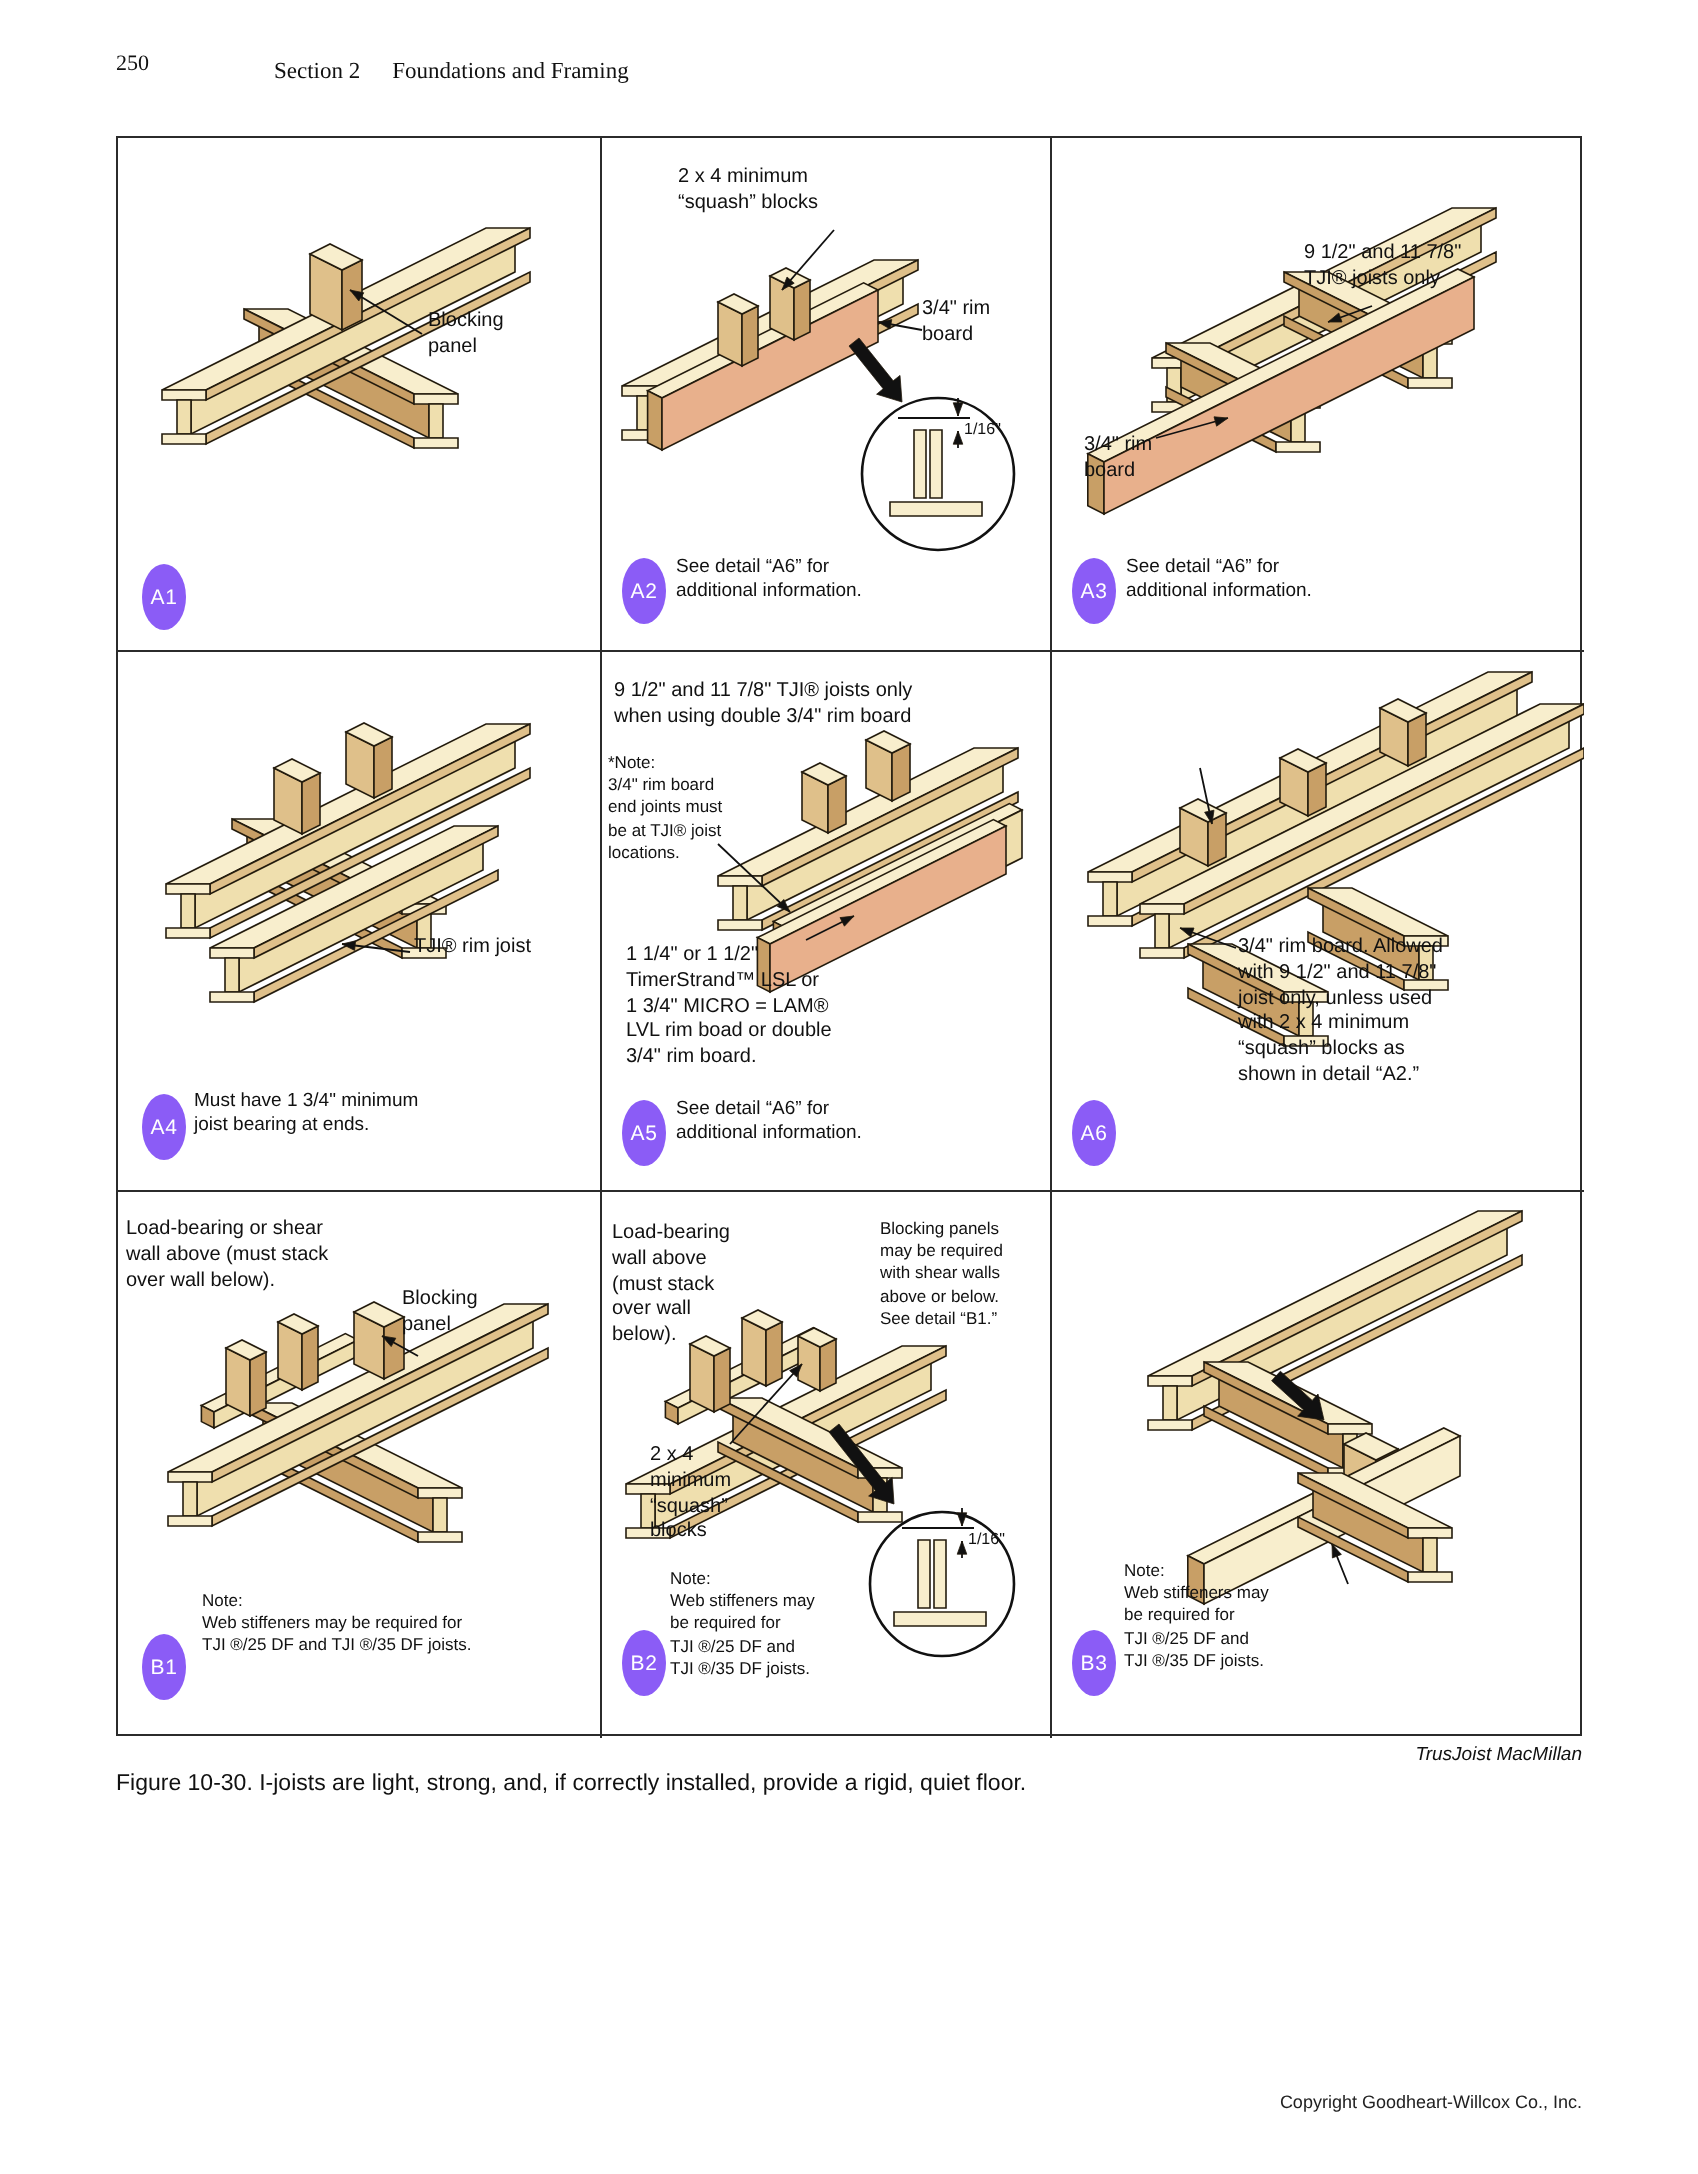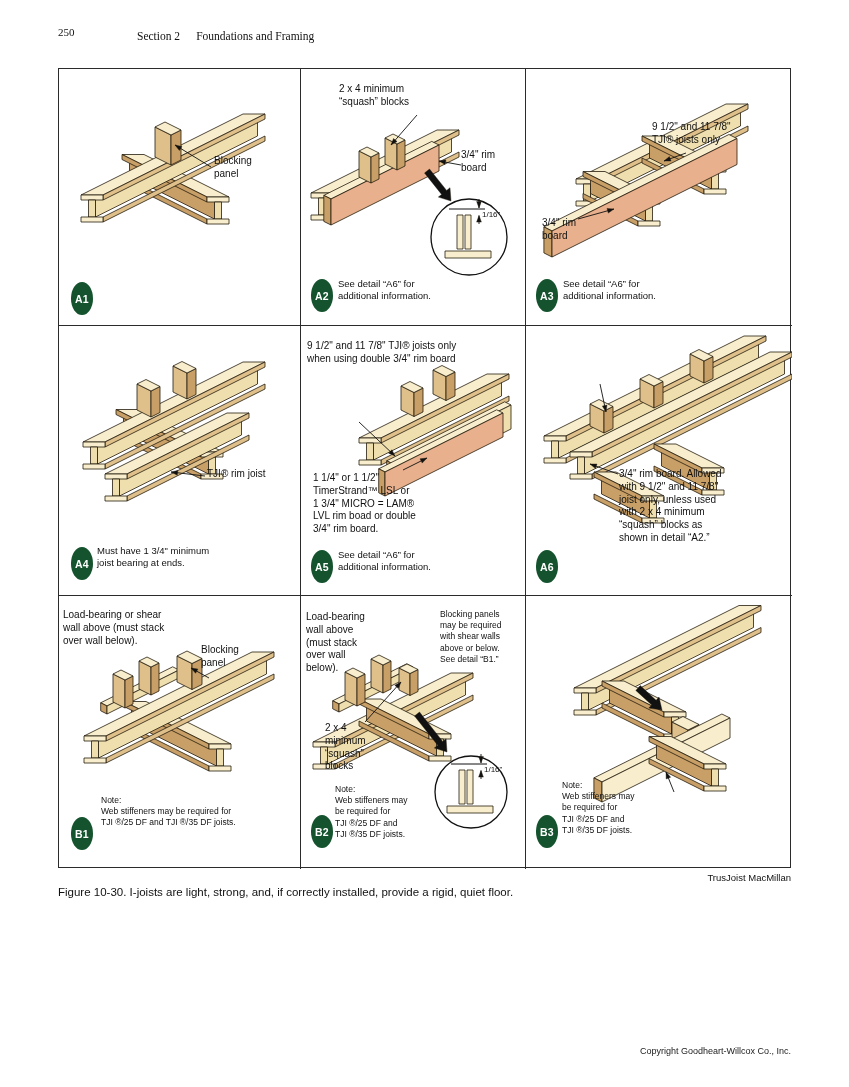--- a/index.html
+++ b/index.html
@@ -7,26 +7,26 @@
   body{width:849px;height:1087px;position:relative;font-family:"Liberation Sans",sans-serif;color:#111;overflow:hidden}
   .serif{font-family:"Liberation Serif",serif}
   .lbl{position:absolute;font-size:10px;line-height:1.28;white-space:pre-line;color:#111}
   .small{font-size:8.5px;line-height:1.32}
   .center{text-align:left}
   .grid{position:absolute;left:58px;top:68px;width:733px;height:800px;border:1.5px solid #2b2b2b;background:#fff}
   .cell{position:absolute;overflow:hidden}
   .cb{border-right:1px solid #2b2b2b}
   .rb{border-bottom:1px solid #2b2b2b}
   .cell svg{position:absolute;left:0;top:0}
-  .badge{position:absolute;width:22px;height:33px;border-radius:50%;background:#14532d;color:#fff;
-         font-weight:bold;font-size:10.5px;display:flex;align-items:center;justify-content:center;
+  .badge{position:absolute;width:22px;height:33px;border-radius:50%;background:#8b5cf6;color:#fff;
+         font-weight:normal;font-size:10.5px;display:flex;align-items:center;justify-content:center;
          letter-spacing:.3px}
   .seedetail{position:absolute;font-size:9.5px;line-height:1.3;white-space:pre-line}
   .notebox{position:absolute;border:1px solid #333;padding:3px 5px;font-size:8.5px;line-height:1.35;white-space:pre-line;background:#fff}
-  .credit{position:absolute;left:58px;top:872px;width:733px;text-align:right;font-size:9.5px}
+  .credit{position:absolute;left:58px;top:872px;width:733px;text-align:right;font-style:italic;font-size:9.5px}
   .caption{position:absolute;left:58px;top:886px;width:720px;font-size:11.5px}
   .caption b{font-weight:normal}
   .copyright{position:absolute;left:58px;top:1046px;width:733px;text-align:right;font-size:9px;color:#222}
   .pagenum{position:absolute;left:58px;top:26px;font-size:11px}
   .header{position:absolute;left:137px;top:30px;font-size:11.5px}
   .header span{margin-right:16px}
 </style>
 </head>
 <body>
 
@@ -206,20 +206,25 @@
         <polygon points="84.0,146.0 202.0,87.0 195.7,83.8 77.7,142.8" fill="#f8eecd" stroke="#241c0e" stroke-width="0.8"></polygon>
         <polygon points="84.0,146.0 77.7,142.8 77.7,166.8 84.0,170.0" fill="#c89f66" stroke="#241c0e" stroke-width="0.8"></polygon>
         <polygon points="84.0,146.0 202.0,87.0 202.0,111.0 84.0,170.0" fill="#e8b08c" stroke="#241c0e" stroke-width="0.8"></polygon>
         <line x1="58" y1="96" x2="94" y2="130" stroke="#111" stroke-width="0.9"></line>
         <polygon points="94.0,130.0 87.6,127.2 90.9,123.7" fill="#111" stroke="#241c0e" stroke-width="0.4"></polygon>
         <line x1="102" y1="144" x2="126" y2="132" stroke="#111" stroke-width="0.9"></line>
         <polygon points="126.0,132.0 121.2,137.1 119.0,132.8" fill="#111" stroke="#241c0e" stroke-width="0.4"></polygon>
       </svg>
     <div class="lbl center" style="left:6px;top:14px;width:212px">9 1/2" and 11 7/8" TJI® joists only
 when using double 3/4" rim board</div>
+    <div class="lbl small" style="left:3px;top:50px;width:66px">*Note:
+3/4" rim board
+end joints must
+be at TJI® joist
+locations.</div>
     <div class="lbl" style="left:12px;top:146px;width:116px">1 1/4" or 1 1/2"
 TimerStrand™ LSL or
 1 3/4" MICRO = LAM®
 LVL rim boad or double
 3/4" rim board.</div>
     <div class="badge" style="left:10px;top:224px">A5</div>
     <div class="seedetail" style="left:37px;top:223px">See detail “A6” for
 additional information.</div>
   </div>
 

